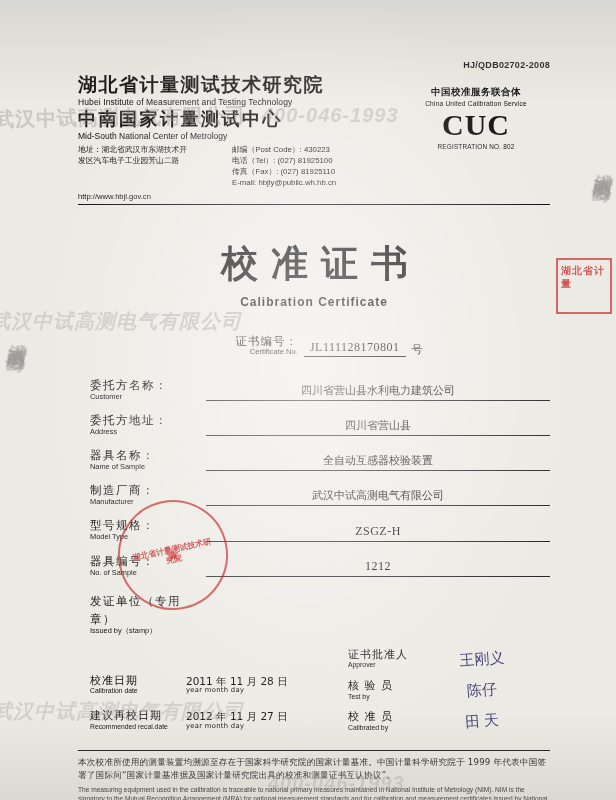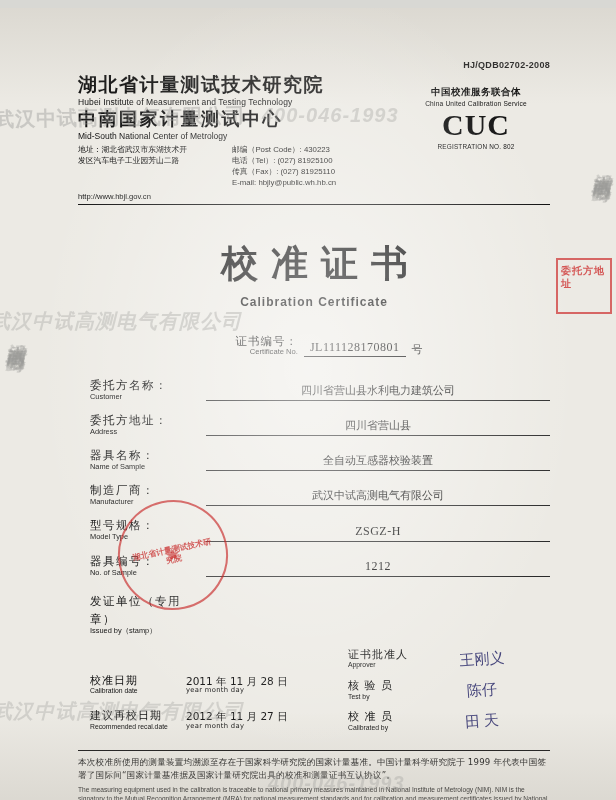--- a/index.html
+++ b/index.html
@@ -358,21 +358,21 @@
   <div class="wm wm-light" style="left:-10px; top:300px;">武汉中试高测电气有限公司</div>
   <div class="wm wm-vert wm-light" style="left:2px; top:320px;">武汉中试高测电气有限公司</div>
   <div class="wm wm-light" style="left:-8px; top:690px;">武汉中试高测电气有限公司</div>
   <div class="wm wm-light" style="left:268px; top:764px;">400-046-1993</div>
 
   <div class="stamp-red" style="left:118px; top:492px; width:110px; height:110px;">
     <span class="star">★</span>
     <span style="padding:0 12px;">湖北省计量测试技术研究院</span>
   </div>
   <div class="stamp-sq">
-    <span>委托方地址</span>
+    <span>湖北省计量</span>
   </div>
 
   <div class="doc">
 
     <div class="top-code">HJ/QDB02702-2008</div>
 
     <div class="header">
       <div class="h-left">
         <div class="inst-cn">湖北省计量测试技术研究院</div>
         <div class="inst-en">Hubei Institute of Measurement and Testing Technology</div>

